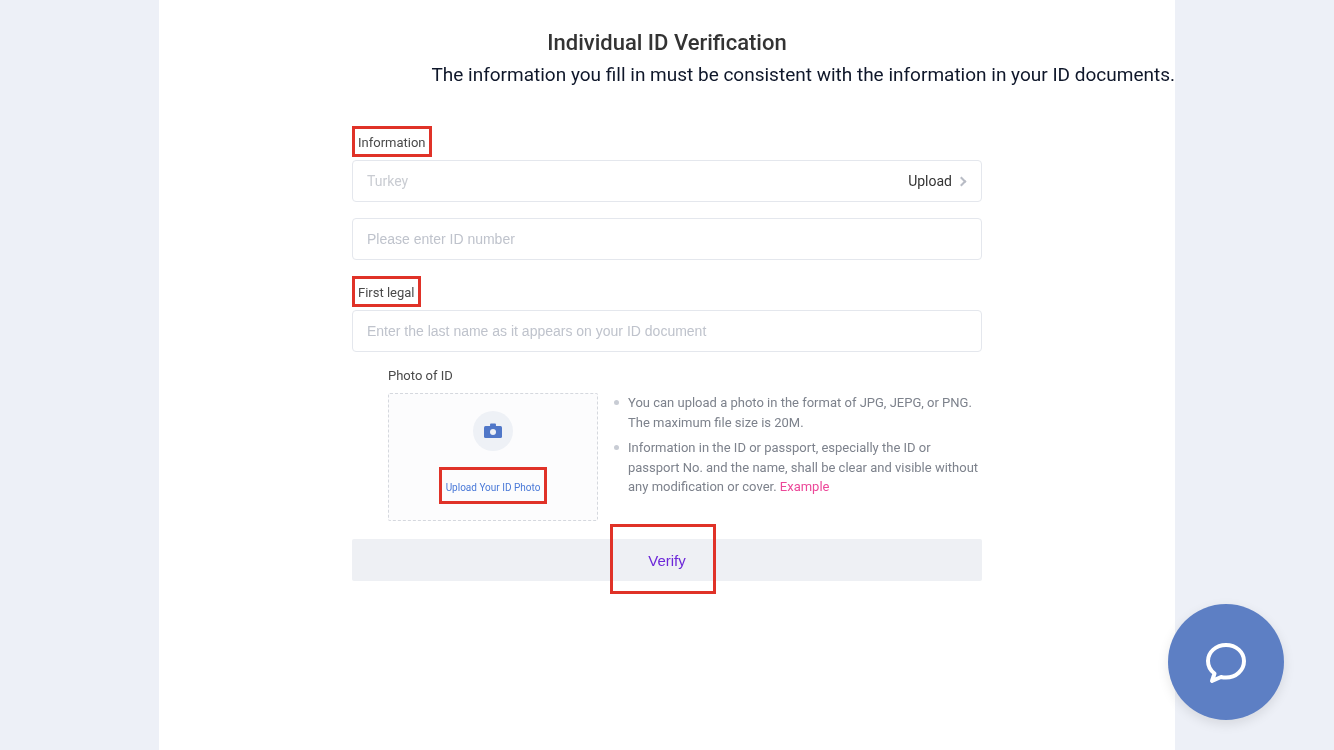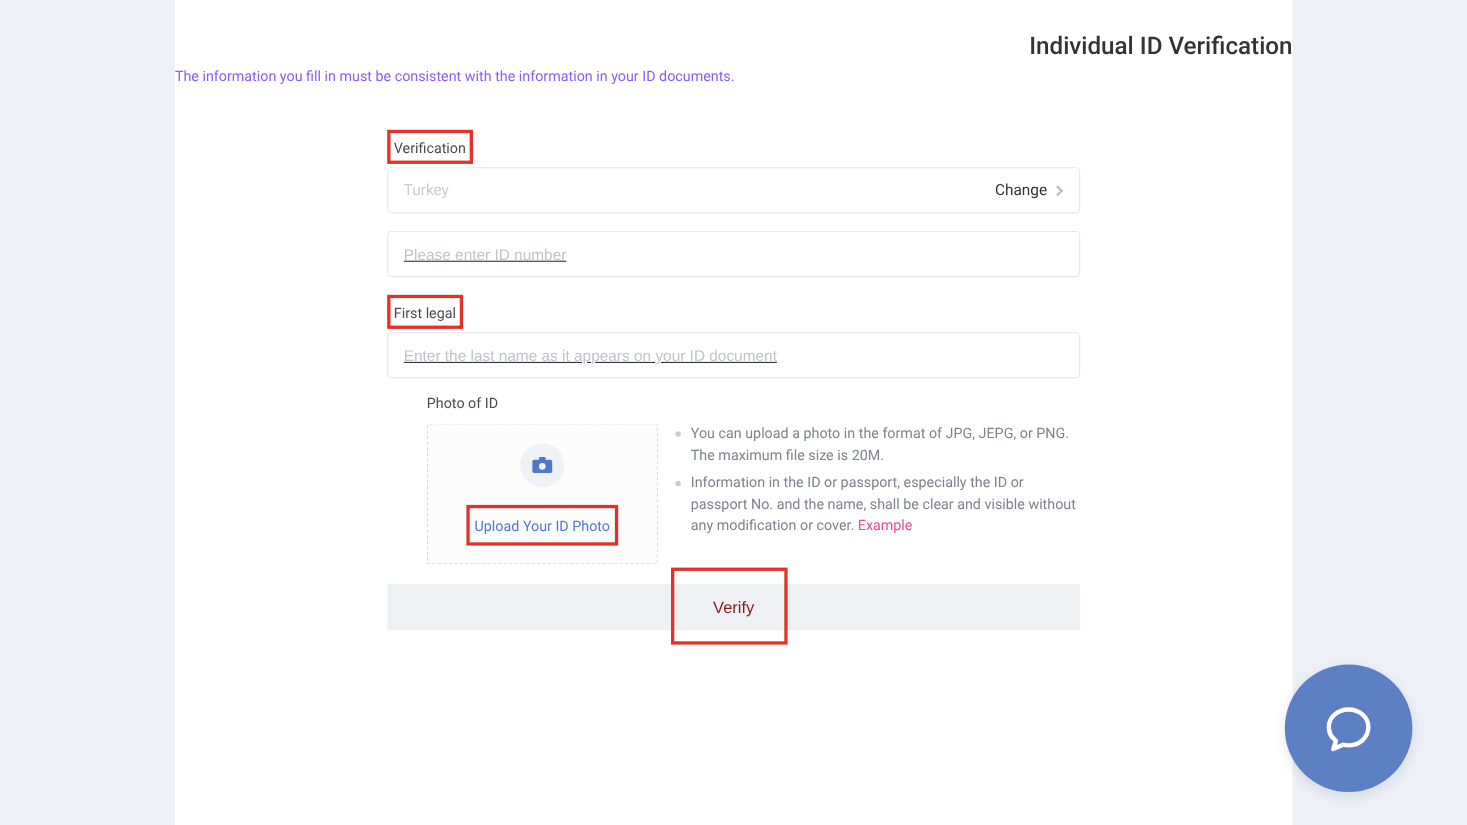--- a/index.html
+++ b/index.html
@@ -16,30 +16,30 @@
       position: relative;
     }
     .main-card {
       background: #fff;
       width: 1016px;
       margin: 0 auto;
       height: 750px;
       padding-top: 30px;
     }
     .page-title {
-      text-align: right;
+      text-align: center;
       font-size: 22px;
       color: #333;
       font-weight: 500;
       margin-bottom: 8px;
     }
     .page-subtitle {
-      text-align: left;
-      font-size: 13px;
-      color: #8b5cf6;
+      text-align: right;
+      font-size: 19px;
+      color: #0f172a;
       margin-bottom: 40px;
     }
     .form-area {
       width: 630px;
       margin: 0 auto;
     }
     .field-label {
       font-size: 13px;
       color: #4a4a4a;
       display: inline-block;
@@ -67,21 +67,20 @@
       background: #fff;
       margin-bottom: 16px;
     }
     .input-box input {
       border: none;
       outline: none;
       flex: 1;
       font-size: 14px;
       color: #333;
       background: transparent;
-      text-decoration: underline;
     }
     .input-box input::placeholder {
       color: #bfc3cc;
     }
     .nationality-box {
       justify-content: space-between;
     }
     .nationality-value {
       color: #c9ccd2;
       font-size: 14px;
@@ -140,21 +139,21 @@
     }
     .camera-icon svg {
       display: block;
     }
     .upload-text-highlight {
       border: 3px solid #e03228;
       padding: 6px 4px;
     }
     .upload-text {
       color: #4a79d8;
-      font-size: 13px;
+      font-size: 10px;
     }
     .upload-info {
       flex: 1;
       font-size: 13px;
       color: #7d828c;
       line-height: 1.5;
     }
     .upload-info ul {
       list-style: none;
     }
@@ -180,21 +179,21 @@
     }
     .verify-row {
       position: relative;
       margin-top: 18px;
     }
     .verify-btn {
       width: 100%;
       height: 42px;
       background: #eef0f4;
       border: none;
-      color: #7f1d1d;
+      color: #6d28d9;
       font-size: 15px;
       border-radius: 2px;
       cursor: pointer;
       text-align: center;
     }
     .verify-overlay {
       position: absolute;
       border: 3px solid #e03228;
       top: -15px;
       height: 70px;
@@ -225,27 +224,27 @@
 <body>
 
 <div class="main-card">
   <h1 class="page-title">Individual ID Verification</h1>
   <p class="page-subtitle">The information you fill in must be consistent with the information in your ID documents.</p>
 
   <div class="form-area">
 
     <div class="group-1">
       <span class="highlight-box">
-        <span class="field-label">Verification</span>
+        <span class="field-label">Information</span>
       </span>
     </div>
     <div class="input-box nationality-box">
       <span class="nationality-value">Turkey</span>
       <span class="change-btn">
-        <span>Change</span>
+        <span>Upload</span>
         <span class="chevron"></span>
       </span>
     </div>
 
     <div class="input-box">
       <input type="text" placeholder="Please enter ID number" style="">
     </div>
 
     <div class="group-1">
       <span class="highlight-box">

